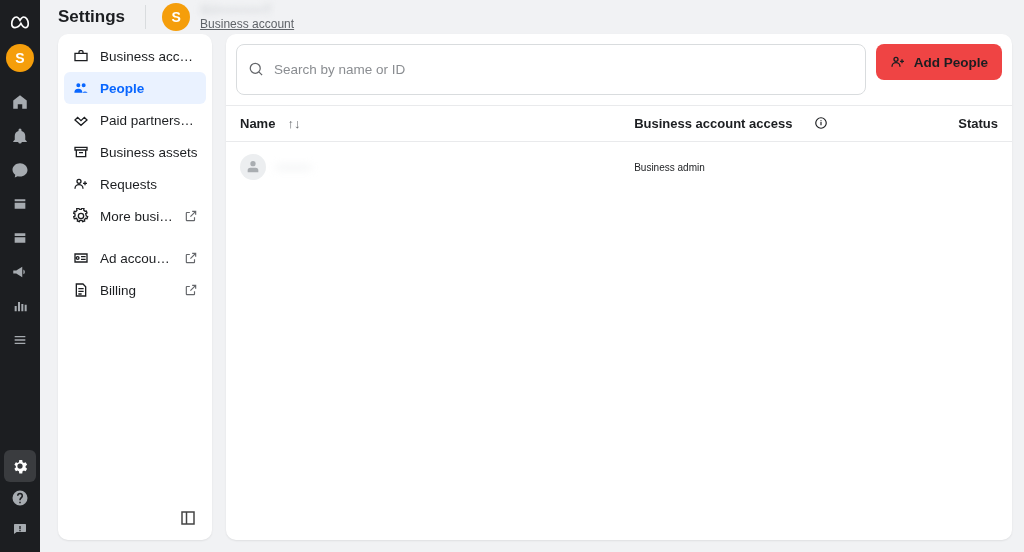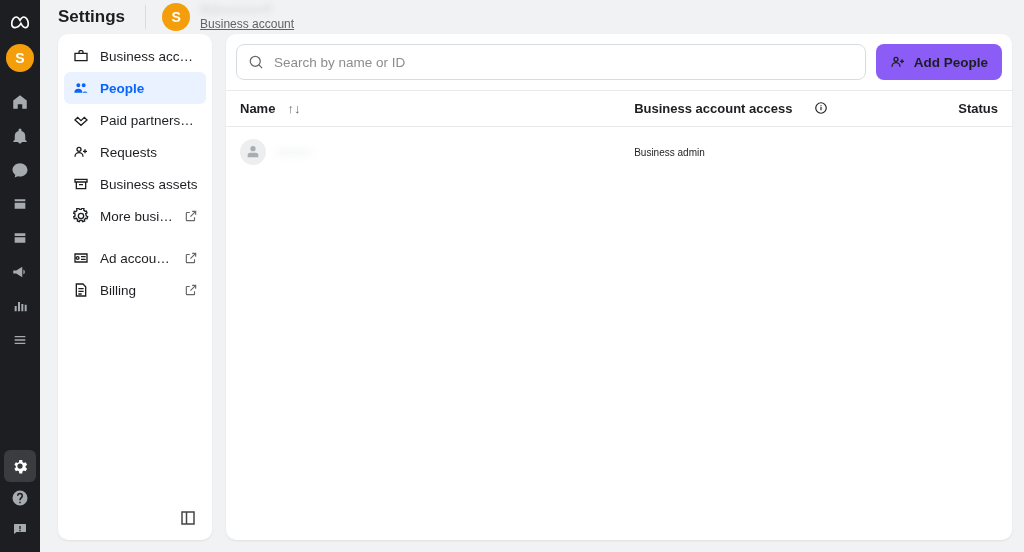--- a/index.html
+++ b/index.html
@@ -39,24 +39,24 @@
   .side-item .ext { color:#65676b; flex-shrink:0;}
   .side-item.active { background:#eaf2ff; color:#0866ff; font-weight:700;}
   .side-item.active .ic { color:#0866ff;}
   .side-gap { height:10px; }
   .side-footer { margin-top:auto; display:flex; justify-content:flex-end; padding:4px 4px 2px 4px;}
   .collapse-btn{ width:28px; height:28px; border-radius:6px; display:flex; align-items:center; justify-content:center; color:#444; cursor:pointer;}
 
   
   .main { flex:1; background:#fff; border-radius:10px; box-shadow:0 1px 2px rgba(0,0,0,0.08); display:flex; flex-direction:column; overflow:hidden;}
   .toolbar { display:flex; gap:10px; padding:10px 10px; border-bottom:1px solid #e9eaec;}
-  .search { flex:1; display:flex; align-items:center; gap:8px; border:1px solid #d9dcde; border-radius:8px; height:36px; padding:0 12px; color:#65676b; background:#fff;}
+  .search { flex:1; display:flex; align-items:center; gap:8px; border:1px solid #d9dcde; border-radius:8px; height:51px; padding:0 12px; color:#65676b; background:#fff;}
   .search input{ border:none; outline:none; flex:1; font-size:13.5px; color:#1c1e21;}
   .search input::placeholder{color:#8a8d91;}
-  .addbtn{ height:36px; display:flex; align-items:center; gap:8px; background:#8b5cf6; color:#1c1e21; font-weight:600; font-size:13.5px; padding:0 14px; border-radius:8px; cursor:pointer;}
+  .addbtn{ height:36px; display:flex; align-items:center; gap:8px; background:#ef4444; color:#1c1e21; font-weight:600; font-size:13.5px; padding:0 14px; border-radius:8px; cursor:pointer;}
 
   .thead { display:flex; align-items:center; padding:10px 14px; border-bottom:1px solid #e9eaec; font-size:13px; font-weight:700; color:#1c1e21;}
   .col-name{ flex:0 0 52%; display:flex; align-items:center; gap:12px;}
   .col-access{ flex:1; display:flex; align-items:flex-start; gap:22px;}
   .col-status{ flex:0 0 auto; padding-left:12px;}
   .sort{color:#65676b;}
 
   .trow{ display:flex; align-items:center; padding:12px 14px; font-size:10px; color:#1c1e21;}
   .trow .uwrap{display:flex; align-items:center; gap:10px;}
   .uava{ width:26px; height:26px; border-radius:50%; background:#eceef0; color:#a9adb1; display:flex; align-items:center; justify-content:center;}
@@ -173,32 +173,32 @@
           <span class="ic">
               <svg width="16" height="16" viewBox="0 0 24 24">
                 <path fill="none" stroke="currentColor" stroke-width="2" d="m3 12 4-4 5 5 5-5 4 4-9 8z"></path>
               </svg>
             </span>
           <span class="label">Paid partnerships</span>
         </div>
         <div class="side-item">
           <span class="ic">
               <svg width="16" height="16" viewBox="0 0 24 24">
+                <path fill="none" stroke="currentColor" stroke-width="2" d="M3 5h18v4H3zM5 9h14v10H5zM9 13h6"></path>
+              </svg>
+            </span>
+          <span class="label">Business assets</span>
+        </div>
+        <div class="side-item">
+          <span class="ic">
+              <svg width="16" height="16" viewBox="0 0 24 24">
                 <path fill="none" stroke="currentColor" stroke-width="2" d="M9 11a3 3 0 1 0-3-3 3 3 0 0 0 3 3ZM3 19a6 6 0 0 1 12 0M18 8v6M15 11h6"></path>
               </svg>
             </span>
           <span class="label">Requests</span>
-        </div>
-        <div class="side-item">
-          <span class="ic">
-              <svg width="16" height="16" viewBox="0 0 24 24">
-                <path fill="none" stroke="currentColor" stroke-width="2" d="M3 5h18v4H3zM5 9h14v10H5zM9 13h6"></path>
-              </svg>
-            </span>
-          <span class="label">Business assets</span>
         </div>
         <div class="side-item">
           <span class="ic">
               <svg width="16" height="16" viewBox="0 0 24 24">
                 <path fill="none" stroke="currentColor" stroke-width="2" d="M12 8a4 4 0 1 0 4 4 4 4 0 0 0-4-4Zm8 4 2 1-1 3-2-.5-2 2 .5 2-3 1-1-2h-3l-1 2-3-1 .5-2-2-2L2 16l-1-3 2-1V9L1 8l1-3 2 .5 2-2L5.5 1l3-1 1 2h3l1-2 3 1-.5 2 2 2 2-.5 1 3-2 1Z"></path>
               </svg>
             </span>
           <span class="label">More busines...</span>
           <span class="ext">
               <svg width="14" height="14" viewBox="0 0 24 24">

